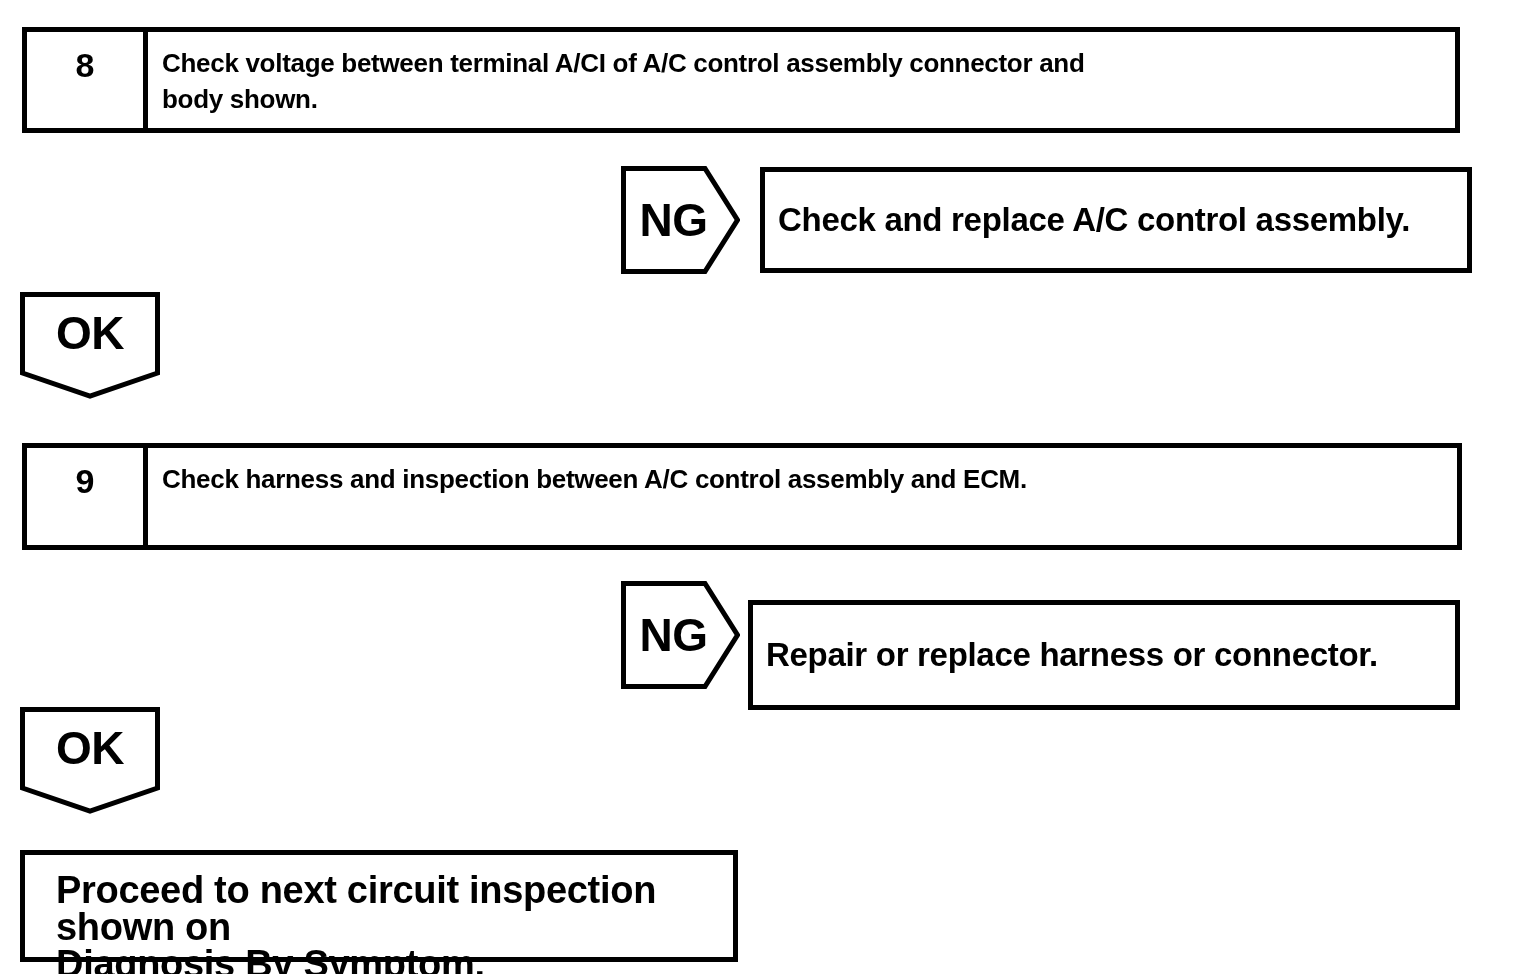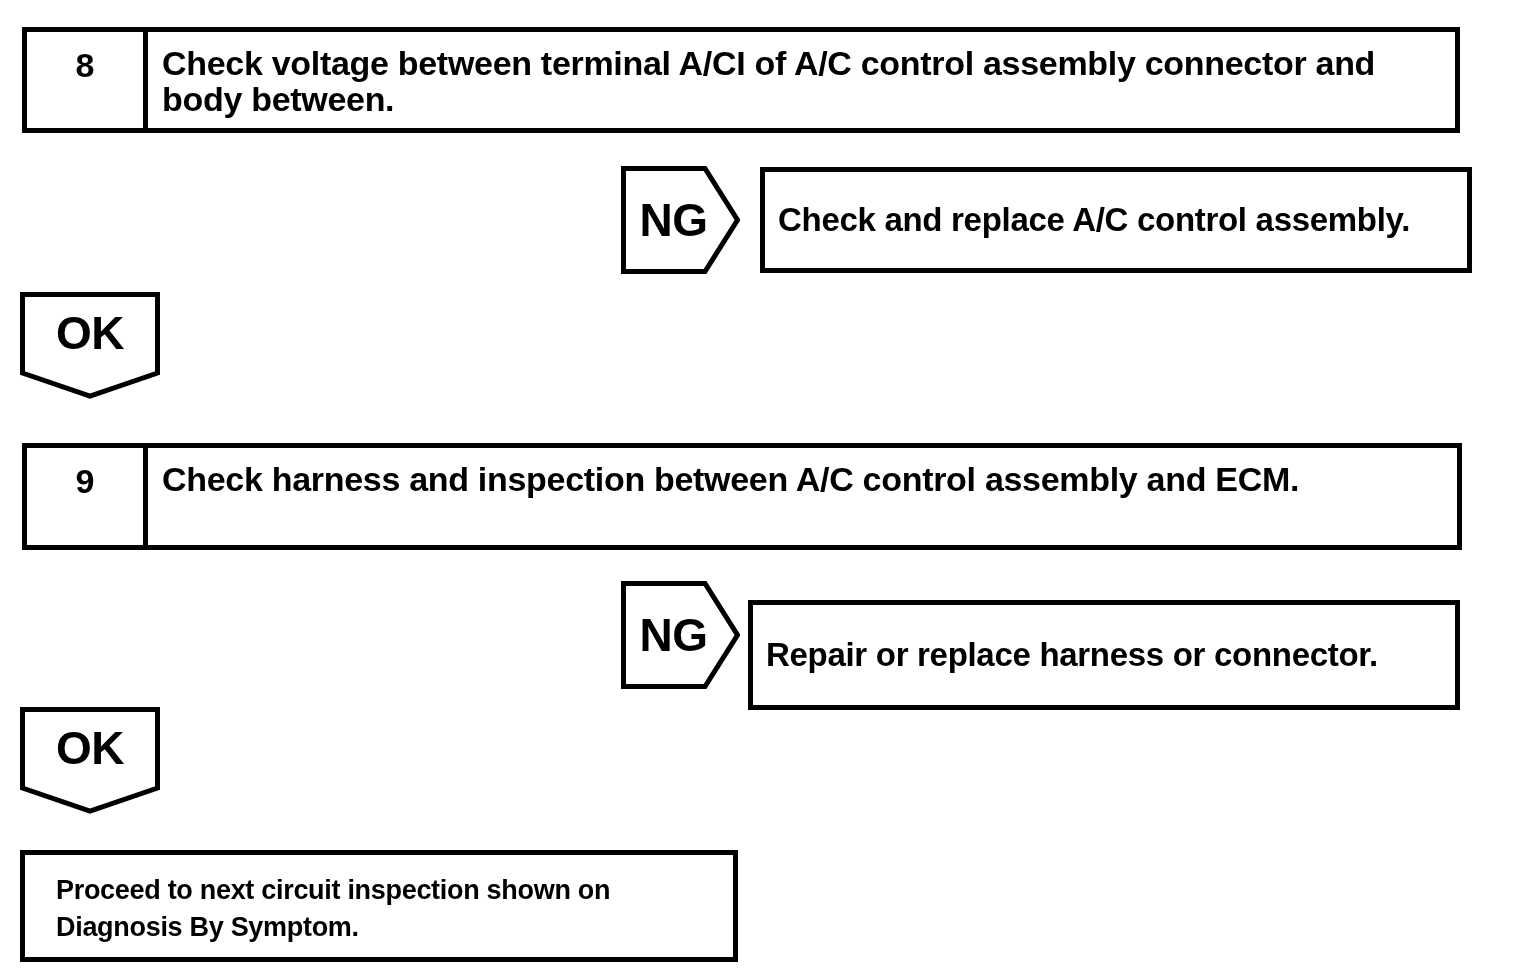--- a/index.html
+++ b/index.html
@@ -29,21 +29,21 @@
     width: 116px;
     border-right: 5px solid #000000;
     text-align: center;
     padding-top: 16px;
     font-size: 34px;
     line-height: 34px;
   }
   .step-text-cell {
     flex: 1;
     padding: 13px 26px 0 14px;
-    font-size: 34px;
+    font-size: 26px;
     line-height: 36px;
     letter-spacing: -0.3px;
   }
   .result-box {
     display: flex;
     align-items: center;
     padding-left: 13px;
     font-size: 33px;
     letter-spacing: -0.3px;
   }
@@ -54,36 +54,36 @@
     display: flex;
     align-items: center;
     justify-content: center;
     font-size: 46px;
     letter-spacing: -0.5px;
   }
   .ng-label { inset: 0; padding-right: 14px; }
   .ok-label { left: 0; right: 0; top: 0; height: 82px; }
   .final-box {
     padding: 17px 10px 0 31px;
-    font-size: 27px;
+    font-size: 38px;
     line-height: 37px;
     letter-spacing: -0.3px;
   }
   .poly { fill: #ffffff; stroke: #000000; stroke-width: 5; }
 </style>
 </head>
 <body>
 
 <div class="page">
 
   <div class="box step-box" style="left:22px; top:27px; width:1438px; height:106px;">
     <div class="step-num-cell">8</div>
     <div class="step-text-cell">
       <div>Check voltage between terminal A/CI of A/C control assembly connector and</div>
-      <div>body between.</div>
+      <div>body shown.</div>
     </div>
   </div>
 
   <div class="connector" style="left:621px; top:166px; width:119px; height:108px;">
     <svg width="119" height="108" viewBox="0 0 119 108">
       <polygon class="poly" points="2.5,2.5 84,2.5 116.5,54 84,105.5 2.5,105.5"></polygon>
     </svg>
     <div class="connector-label ng-label">NG</div>
   </div>
 

